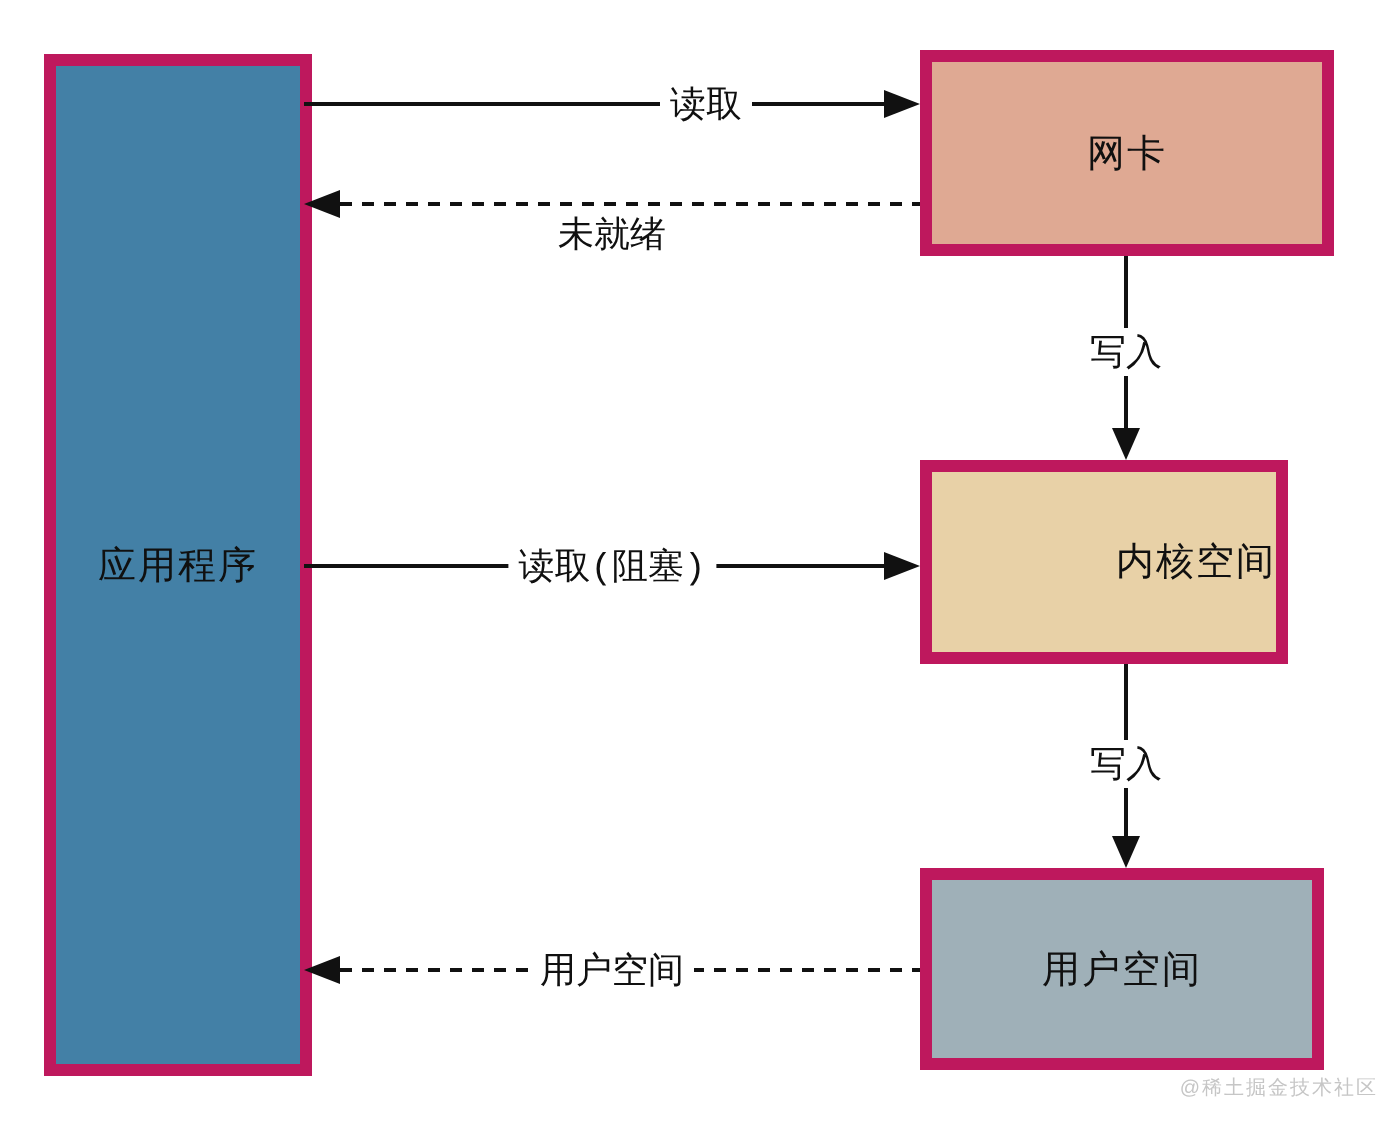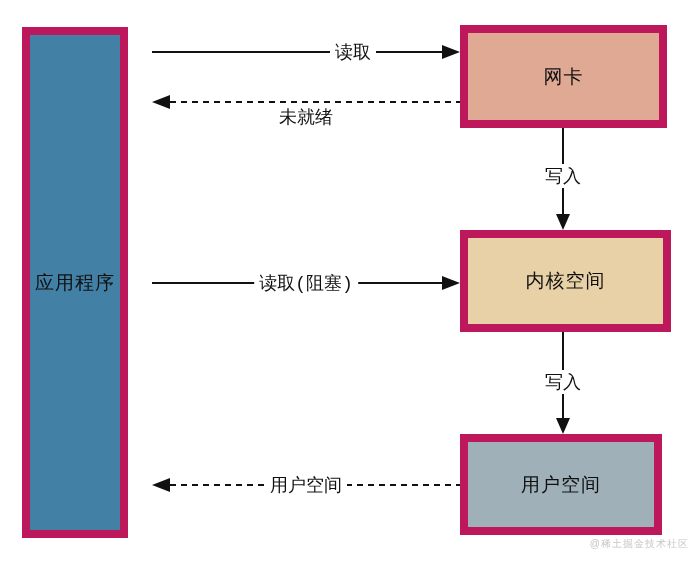--- a/index.html
+++ b/index.html
@@ -6,21 +6,21 @@
   .canvas {
     position: relative;
     width: 692px;
     height: 566px;
     background: #ffffff;
     font-family: "Liberation Sans", "DejaVu Sans", sans-serif;
     overflow: hidden;
   }
   .node {
     position: absolute;
-    border: 8px solid #be185d;
+    border: 6px solid #be185d;
     box-sizing: border-box;
     display: flex;
     align-items: center;
     justify-content: center;
   }
   .node-label {
     font-size: 19px;
     color: #101010;
     letter-spacing: 1px;
     white-space: nowrap;
@@ -75,29 +75,29 @@
     color: #c6c6c6;
     letter-spacing: 1px;
     white-space: nowrap;
   }
 </style>
 </head>
 <body>
 
 <div class="canvas">
 
-  <div class="node" style="left: 22px; top: 27px; width: 106px; height: 511px; background: rgb(67, 128, 166);">
+  <div class="node" style="left: 22px; top: 27px; width: 134px; height: 511px; background: rgb(67, 128, 166);">
     <span class="node-label">应用程序</span>
   </div>
 
   <div class="node" style="left: 460px; top: 25px; width: 207px; height: 103px; background: rgb(223, 169, 147);">
     <span class="node-label">网卡</span>
   </div>
 
-  <div class="node" style="left: 460px; top: 230px; width: 211px; height: 102px; background: rgb(232, 209, 167);">
+  <div class="node" style="left: 460px; top: 230px; width: 184px; height: 102px; background: rgb(232, 209, 167); justify-content: flex-end;">
     <span class="node-label">内核空间</span>
   </div>
 
   <div class="node" style="left: 460px; top: 434px; width: 202px; height: 101px; background: rgb(159, 176, 184);">
     <span class="node-label">用户空间</span>
   </div>
 
   <div class="hline-solid" style="left:152px; top:51px; width:292px;"></div>
   <div class="arrow right" style="left:442px; top:45px;"></div>
   <span class="edge-label" style="left:306px; top:52px;margin-left:47px;">读取</span>

